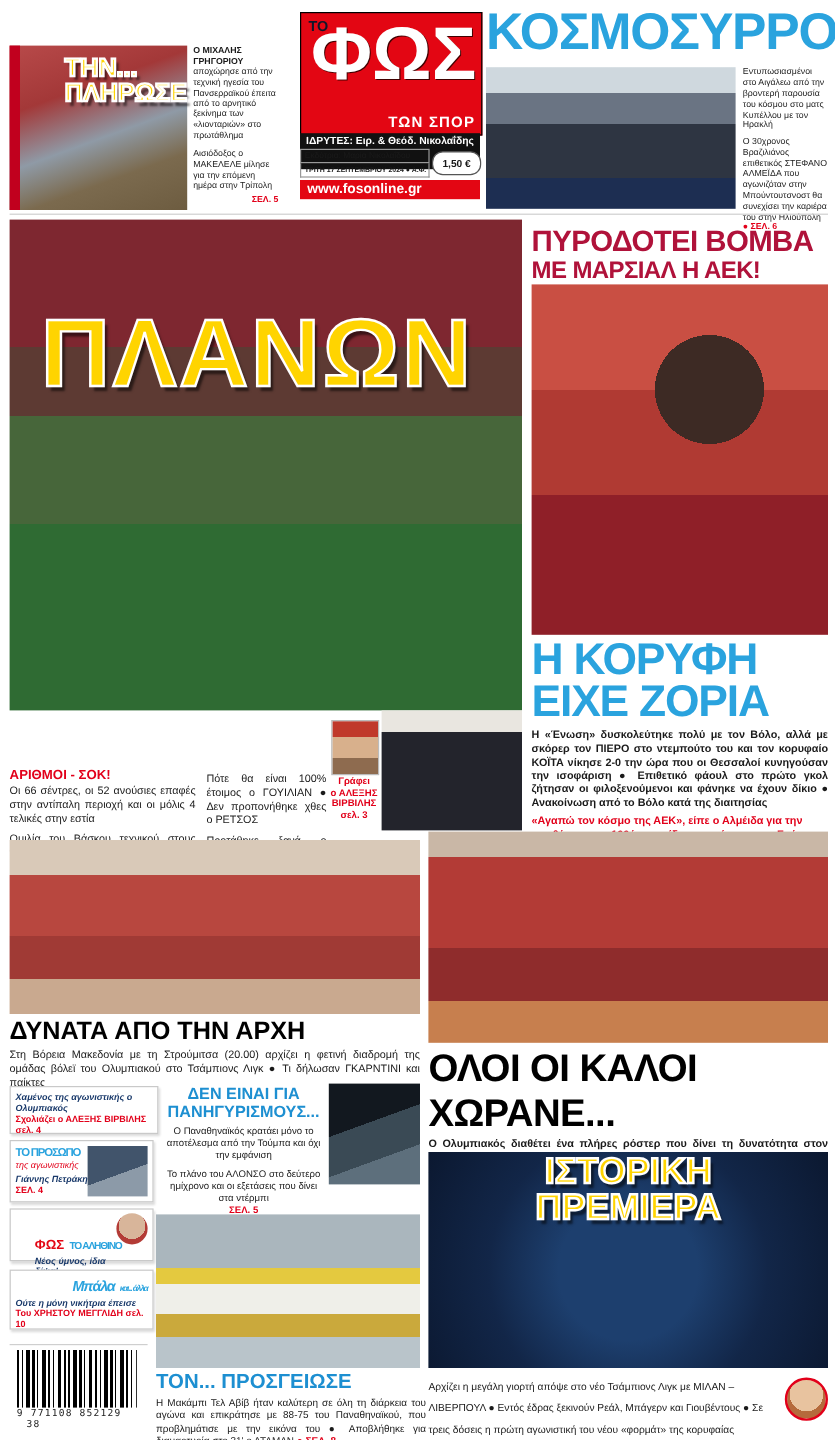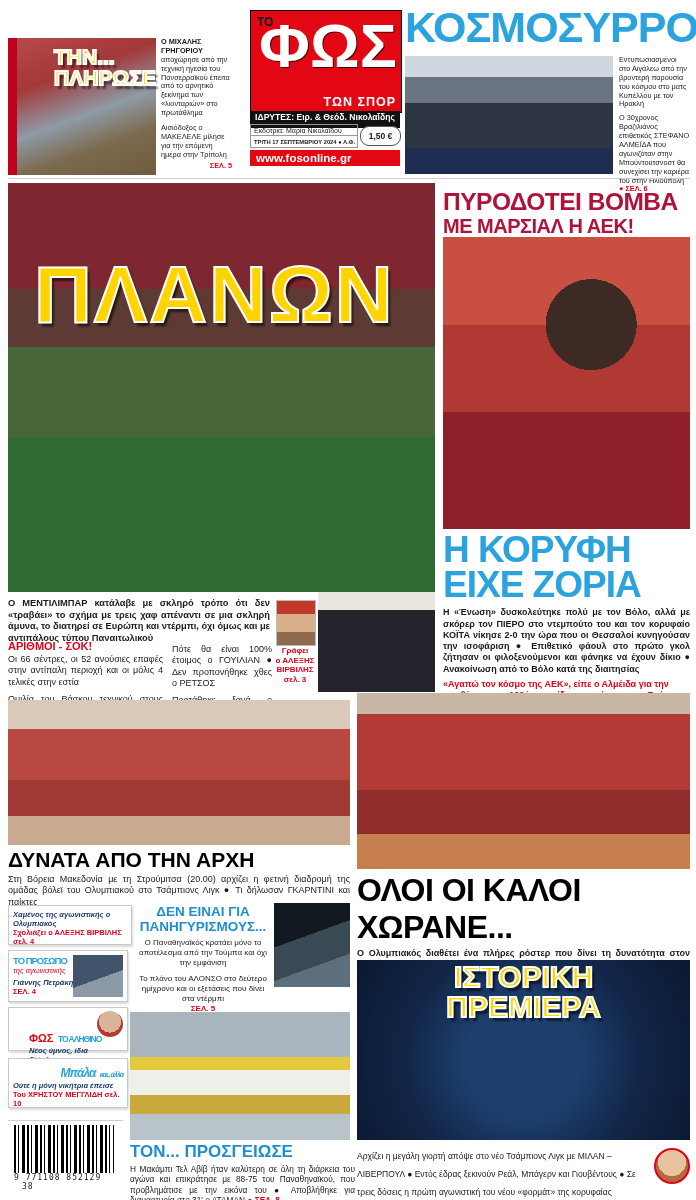--- a/index.html
+++ b/index.html
@@ -51,21 +51,21 @@
       <div class="red-b" style="text-align:right;margin-top:2px;">ΣΕΛ. 5</div>
     </div>
   </div>
 
   <div class="abs" style="left:250px;top:10px;width:150px;height:160px;">
     <div class="m-red abs" style="left:0;top:0;width:150px;height:101px;border:1px solid #000;">
       <div class="abs" style="left:6px;top:4px;color:#0f172a;font-weight:800;font-size:12px;">ΤΟ</div>
       <div class="abs" style="left:7px;top:2px;width:140px;text-align:center;color:#fff;font-weight:900;font-size:62px;line-height:1.05;text-shadow:1px 1px 0 #400000;">ΦΩΣ</div>
       <div class="abs" style="right:5px;bottom:3px;color:#fff;font-weight:800;font-size:12.5px;letter-spacing:1px;">ΤΩΝ ΣΠΟΡ</div>
     </div>
-    <div class="m-black abs" style="left:0;top:101px;width:150px;height:17px;font-size:8.6px;font-weight:700;text-align:center;line-height:13px;">ΙΔΡΥΤΕΣ: Ειρ. &amp; Θεόδ. Νικολαΐδης</div>
+    <div class="m-black abs" style="left:0;top:101px;width:150px;height:30px;font-size:8.6px;font-weight:700;text-align:center;line-height:13px;">ΙΔΡΥΤΕΣ: Ειρ. &amp; Θεόδ. Νικολαΐδης</div>
     <div class="abs" style="left:0;top:114px;width:108px;height:12px;border:1px solid #999;font-size:7px;line-height:12px;padding-left:3px;box-sizing:border-box;">Εκδότρια: Μαρία Νικολαΐδου</div>
     <div class="abs" style="left:0;top:126px;width:108px;height:12px;border:1px solid #999;border-top:none;font-size:5.8px;font-weight:700;line-height:12px;padding-left:3px;box-sizing:border-box;">ΤΡΙΤΗ 17 ΣΕΠΤΕΜΒΡΙΟΥ 2024 ● Α.Φ. 18477</div>
     <div class="abs" style="left:110px;top:116px;width:39px;height:18px;border:1.5px solid #555;border-radius:9px;font-size:8.5px;font-weight:700;text-align:center;line-height:18px;background:#fff;">1,50 €</div>
     <div class="m-red abs" style="left:0;top:140px;width:150px;height:16px;color:#fff;font-weight:800;font-size:11.5px;text-align:left;padding-left:6px;line-height:16px;box-sizing:border-box;">www.fosonline.gr</div>
   </div>
 
   <div class="abs" style="left:405px;top:6px;width:285px;height:168px;">
     <div class="h-cyan" style="font-size:43px;line-height:1.0;white-space:nowrap;">ΚΟΣΜΟΣΥΡΡΟΗ</div>
     <div class="abs" style="left:0;top:50px;width:208px;height:118px;background:
         linear-gradient(180deg,#cfd8de 0 18%,#6a7483 18% 40%,#2e3542 40% 78%,#1d2e52 78% 100%);"></div>
@@ -77,21 +77,20 @@
   </div>
 
   <div class="abs" style="left:8px;top:183px;width:427px;height:409px;background:
       linear-gradient(180deg,#7e2730 0 26%,#5d3a33 26% 40%,#47663a 40% 62%,#2f6b33 62% 100%);">
     <div class="abs outline-yellow" style="left:26px;top:72px;font-size:80px;line-height:1;letter-spacing:2px;">ΠΛΑΝΩΝ</div>
   </div>
 
   <div class="abs" style="left:318px;top:592px;width:117px;height:100px;background:
       linear-gradient(180deg,#e9e6e0 0 18%,#23242c 18% 100%);"></div>
 
-  <div class="abs body-txt body-bold" style="left:8px;top:598px;width:262px;font-size:9.3px;">Ο ΜΕΝΤΙΛΙΜΠΑΡ κατάλαβε με σκληρό τρόπο ότι δεν «τραβάει» το σχήμα με τρεις χαφ απέναντι σε μια σκληρή άμυνα, το διατηρεί σε Ευρώπη και ντέρμπι, όχι όμως και με αντιπάλους τύπου Παναιτωλικού</div>
 
   <div class="abs" style="left:8px;top:640px;width:155px;">
     <div class="red-b" style="font-size:11px;">ΑΡΙΘΜΟΙ - ΣΟΚ!</div>
     <div class="body-txt" style="margin-top:2px;">Οι 66 σέντρες, οι 52 ανούσιες επαφές στην αντίπαλη περιοχή και οι μόλις 4 τελικές στην εστία</div>
     <div class="body-txt" style="margin-top:6px;">Ομιλία του Βάσκου τεχνικού στους παίκτες για Παναιτωλικό και Άρη</div>
   </div>
   <div class="abs" style="left:172px;top:644px;width:100px;">
     <div class="body-txt">Πότε θα είναι 100% έτοιμος ο ΓΟΥΙΛΙΑΝ ● Δεν προπονήθηκε χθες ο ΡΕΤΣΟΣ</div>
     <div class="body-txt" style="margin-top:6px;">Προτάθηκε ξανά ο ελεύθερος ΓΙΟΥΣΟΥΦ ΓΙΑΖΙΤΖΙ και όχι μόνο</div>
   </div>

